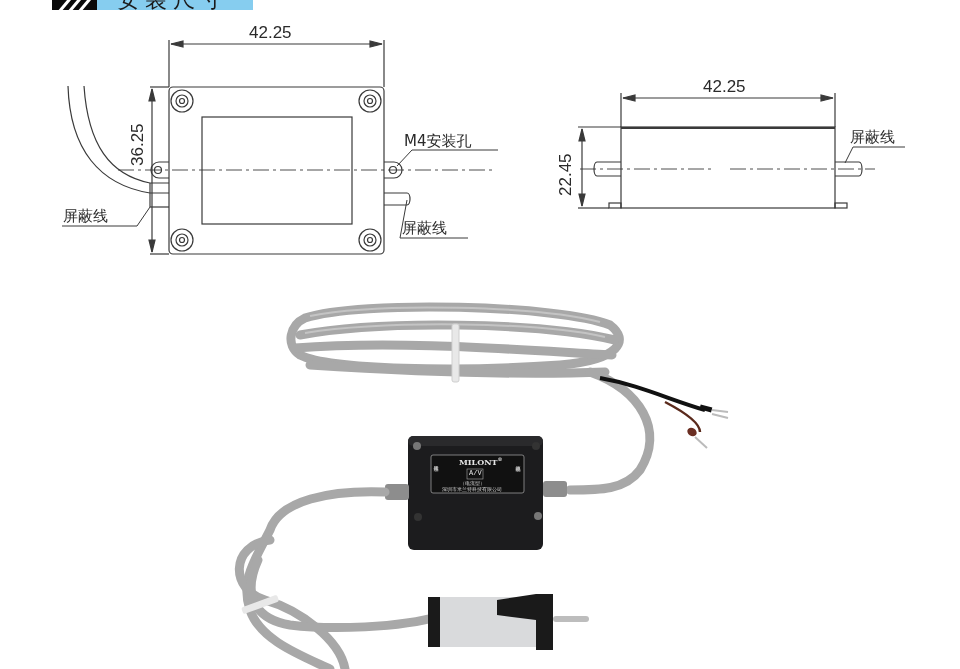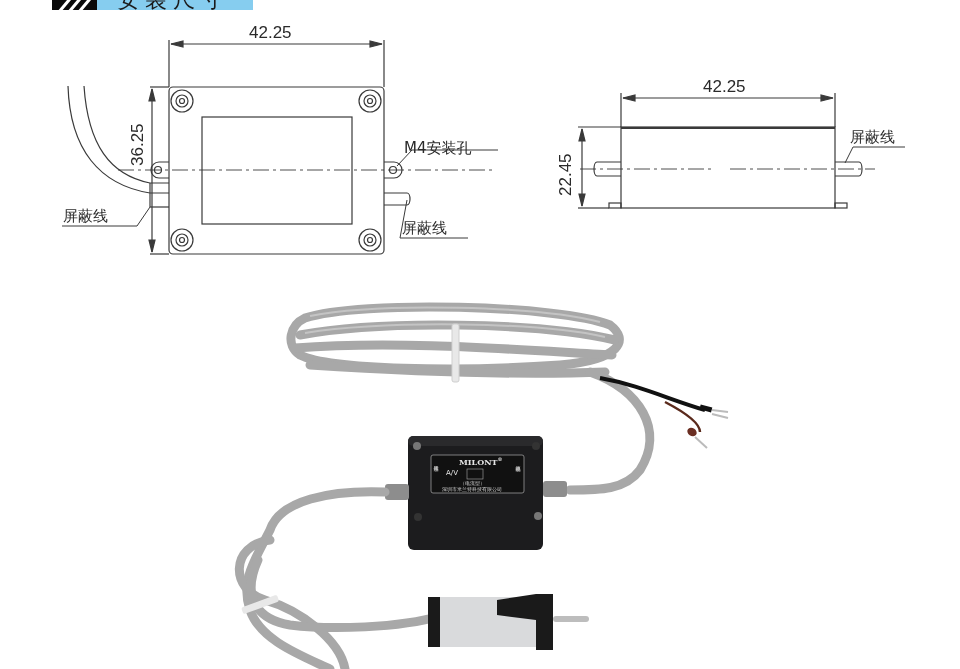--- a/index.html
+++ b/index.html
@@ -161,28 +161,28 @@
       <rect x="428" y="597" width="12" height="50" fill="#1a1a1a"></rect>
       <rect x="536" y="594" width="17" height="56" fill="#1a1a1a"></rect>
       <path d="M497 600 L536 594 L536 620 L497 615 Z" fill="#1a1a1a"></path>
       <rect x="553" y="616" width="36" height="6" rx="3" fill="#bdbdbd"></rect>
     </g>
   </g>
 </svg>
 
 <div class="abs dim-label" style="left:249px; top:23px;">42.25</div>
 <div class="abs dim-label vertical" style="left:128px; top:166px;">36.25</div>
-<div class="abs cn-label" style="left:404px; top:139px;">M4安装孔</div>
+<div class="abs cn-label" style="left:404px; top:132px;">M4安装孔</div>
 <div class="abs cn-label" style="left:402px; top:219px;">屏蔽线</div>
 <div class="abs cn-label" style="left:63px; top:207px;">屏蔽线</div>
 
 <div class="abs dim-label" style="left:703px; top:77px;">42.25</div>
 <div class="abs dim-label vertical" style="left:556px; top:196px;">22.45</div>
 <div class="abs cn-label" style="left:850px; top:128px;">屏蔽线</div>
 
 <div class="abs" style="left:459px; top:456px; font-family:'DejaVu Serif', serif; font-size:8px; color:#e6e6e6; font-weight:bold;">
   <span>MILONT</span><sup style="font-size:5px">®</sup>
 </div>
 <div class="abs" style="left:433px; top:462px; font-size:5px; color:#cfcfcf; writing-mode: vertical-rl; line-height:6px;">传感器</div>
 <div class="abs" style="left:515px; top:462px; font-size:5px; color:#cfcfcf; writing-mode: vertical-rl; line-height:6px;">接电源</div>
-<div class="abs" style="left:446px; top:469px; font-size:7px; color:#e6e6e6;">A/V</div>
+<div class="abs" style="left:469px; top:469px; font-size:7px; color:#e6e6e6;font-family:Liberation Mono, monospace;">A/V</div>
 <div class="abs" style="left:460px; top:480px; font-size:5px; color:#cfcfcf;">（电流型）</div>
 <div class="abs" style="left:442px; top:486px; font-size:5px; color:#cfcfcf;">深圳市米兰特科技有限公司</div>
 
 </body></html>

